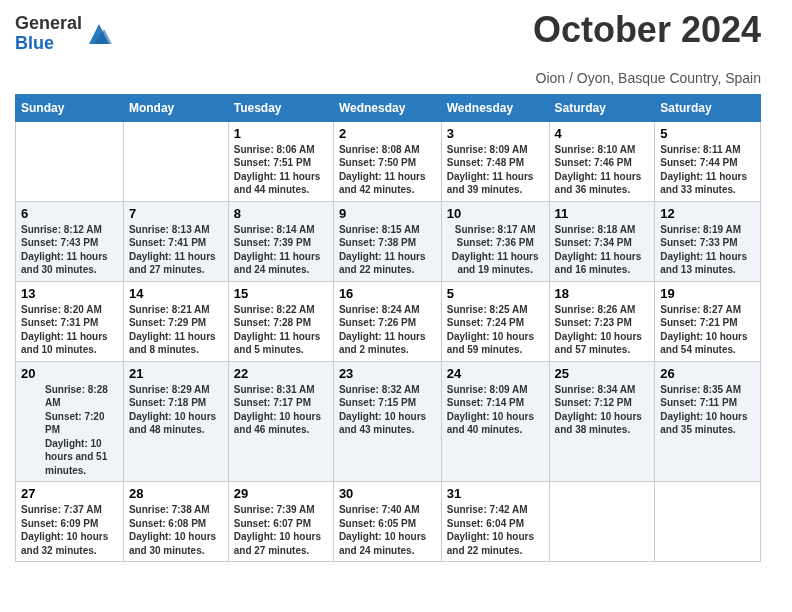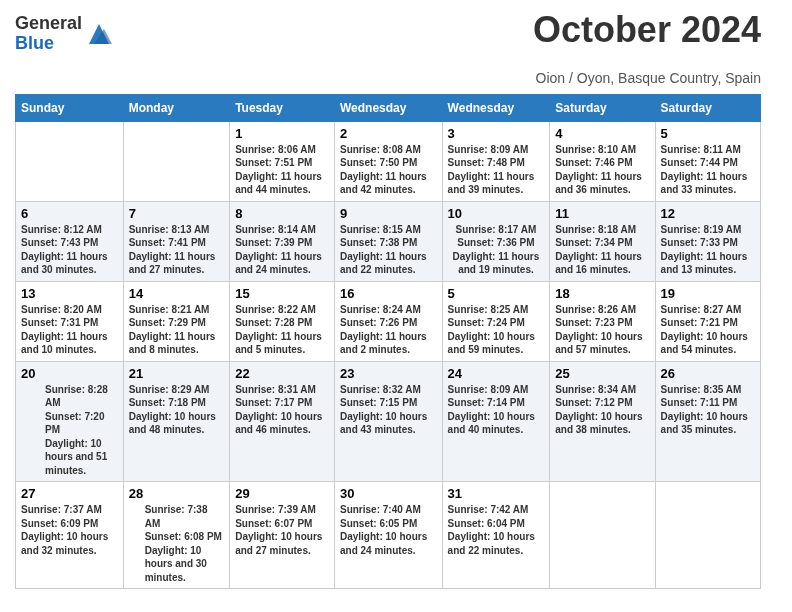--- a/index.html
+++ b/index.html
@@ -319,21 +319,21 @@
         </tr>
         <tr class="row-5">
           <td>
             <span class="day-number">27</span>
             <div class="day-info" style="white-space: pre-line;">Sunrise: 7:37 AM
 Sunset: 6:09 PM
 Daylight: 10 hours and 32 minutes.</div>
           </td>
           <td>
             <span class="day-number">28</span>
-            <div class="day-info" style="white-space: pre-line; margin-left: 16px;">Sunrise: 7:38 AM
+            <div class="day-info" style="white-space: pre-line;">Sunrise: 7:38 AM
 Sunset: 6:08 PM
 Daylight: 10 hours and 30 minutes.</div>
           </td>
           <td>
             <span class="day-number">29</span>
             <div class="day-info" style="white-space: pre-line;">Sunrise: 7:39 AM
 Sunset: 6:07 PM
 Daylight: 10 hours and 27 minutes.</div>
           </td>
           <td>

